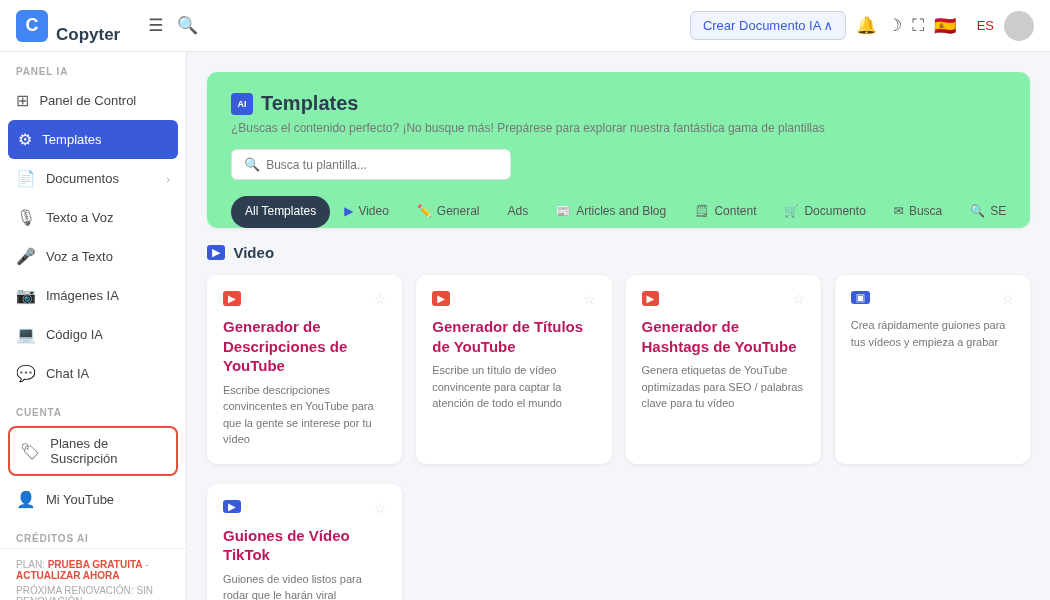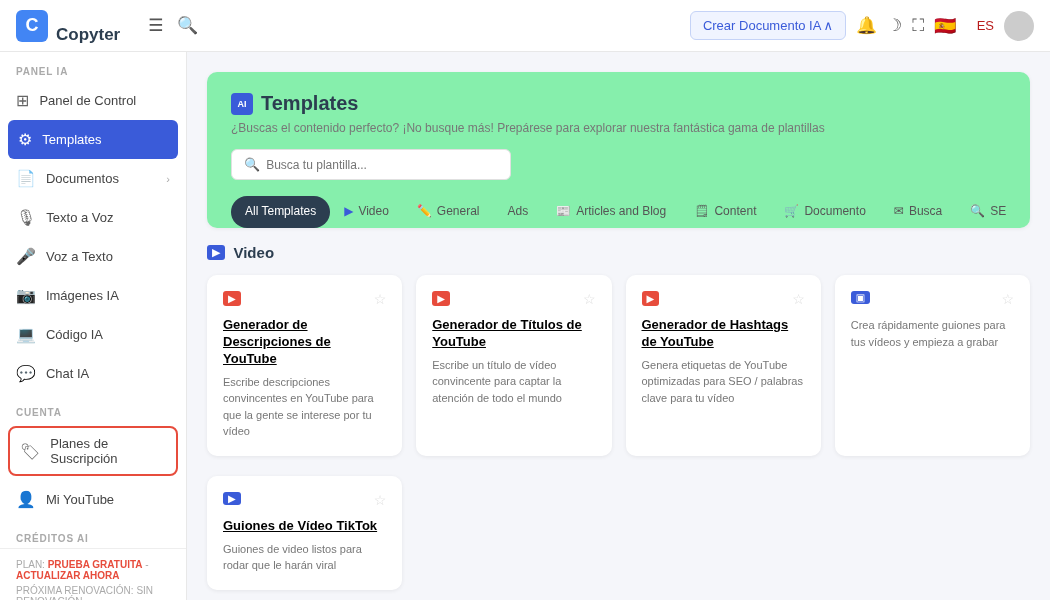--- a/index.html
+++ b/index.html
@@ -111,21 +111,21 @@
     .section-title { font-size: 15px; font-weight: 600; color: #2c3e50; }
 
     
     .cards-grid { display: grid; grid-template-columns: repeat(4, 1fr); gap: 14px; margin-bottom: 20px; }
     .card {
       background: #fff; border-radius: 10px; padding: 16px;
       box-shadow: 0 1px 4px rgba(0,0,0,0.07); position: relative;
     }
     .card-top { display: flex; justify-content: space-between; align-items: flex-start; margin-bottom: 10px; }
     .card-star { color: #ddd; font-size: 14px; cursor: pointer; }
-    .card-title { font-size: 13px; font-weight: 700; color: #000000; margin-bottom: 6px; line-height: 1.3; text-decoration: underline; }
+    .card-title { font-size: 15px; font-weight: 700; color: #be185d; margin-bottom: 6px; line-height: 1.3; }
     .card-desc { font-size: 11px; color: #777; line-height: 1.5; }
     .yt-icon { color: #fff; background: #e74c3c; border-radius: 3px; padding: 2px 5px; font-size: 10px; }
 
     
     .section2 { margin-top: 4px; }
   </style>
 </head>
 <body>
 
 <div class="topnav">

